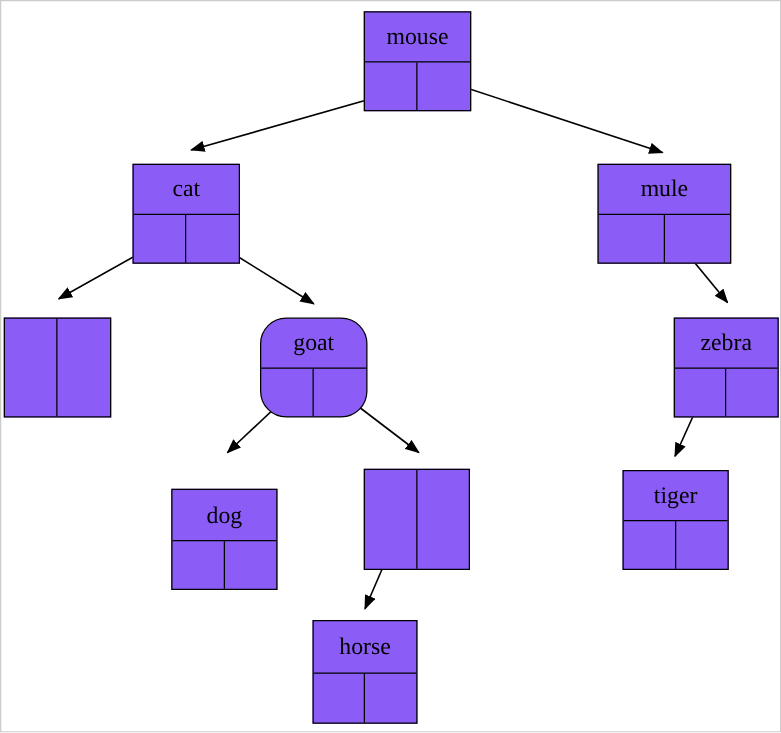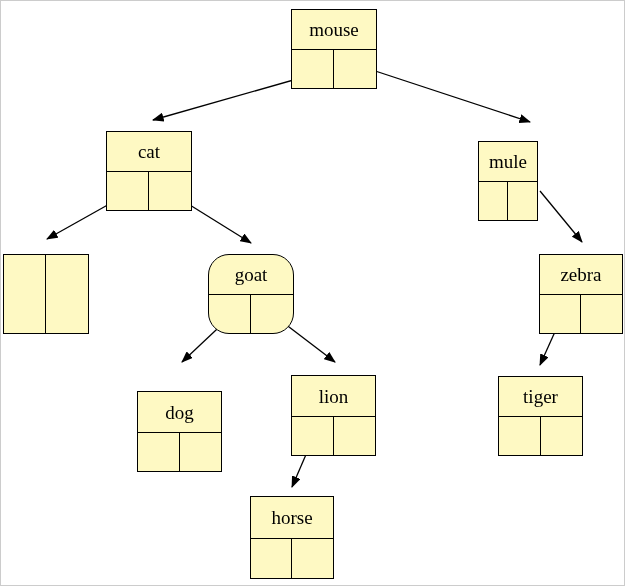--- a/index.html
+++ b/index.html
@@ -24,21 +24,21 @@
     left: 0;
     top: 0;
     width: 625px;
     height: 586px;
     pointer-events: none;
   }
   .node {
     position: absolute;
     box-sizing: border-box;
     border: 1.4px solid #000000;
-    background: #fef9c3;
+    background: #8b5cf6;
     display: flex;
     flex-direction: column;
   }
   .node-label {
     flex: 0 0 auto;
     display: flex;
     align-items: center;
     justify-content: center;
     font-size: 19px;
     line-height: 1;
@@ -91,21 +91,21 @@
           <div class="ptr-cell right"></div>
         </div>
       </div>
       <div class="node" style="left: 105px; top: 130px; width: 86px; height: 80px; border-color: rgb(0, 0, 0);">
         <div class="node-label" style="height: 40px; border-bottom-color: rgb(0, 0, 0); color: rgb(0, 0, 0);">cat</div>
         <div class="node-pointers">
           <div class="ptr-cell left" style="border-right-color: rgb(0, 0, 0);"></div>
           <div class="ptr-cell right"></div>
         </div>
       </div>
-      <div class="node" style="left: 477px; top: 140px; width: 60px; height: 80px; border-color: rgb(0, 0, 0);">
+      <div class="node" style="left: 477px; top: 130px; width: 107px; height: 80px; border-color: rgb(0, 0, 0);">
         <div class="node-label" style="height: 40px; border-bottom-color: rgb(0, 0, 0); color: rgb(0, 0, 0);">mule</div>
         <div class="node-pointers">
           <div class="ptr-cell left" style="border-right-color: rgb(0, 0, 0);"></div>
           <div class="ptr-cell right"></div>
         </div>
       </div>
       <div class="node" style="left: 2px; top: 253px; width: 86px; height: 80px; border-color: rgb(0, 0, 0);">
         <div class="node-pointers">
           <div class="ptr-cell left" style="border-right-color: rgb(0, 0, 0);"></div>
           <div class="ptr-cell right"></div>
@@ -126,21 +126,20 @@
         </div>
       </div>
       <div class="node" style="left: 136px; top: 374px; width: 85px; height: 81px; border-color: rgb(0, 0, 0); margin-top: 16px;">
         <div class="node-label" style="height: 41px; border-bottom-color: rgb(0, 0, 0); color: rgb(0, 0, 0);">dog</div>
         <div class="node-pointers">
           <div class="ptr-cell left" style="border-right-color: rgb(0, 0, 0);"></div>
           <div class="ptr-cell right"></div>
         </div>
       </div>
       <div class="node" style="left: 290px; top: 374px; width: 85px; height: 81px; border-color: rgb(0, 0, 0);">
-        <div class="node-label" style="height: 41px; border-bottom-color: rgb(0, 0, 0); color: rgb(0, 0, 0);">lion</div>
         <div class="node-pointers">
           <div class="ptr-cell left" style="border-right-color: rgb(0, 0, 0);"></div>
           <div class="ptr-cell right"></div>
         </div>
       </div>
       <div class="node" style="left: 497px; top: 375px; width: 85px; height: 80px; border-color: rgb(0, 0, 0);">
         <div class="node-label" style="height: 40px; border-bottom-color: rgb(0, 0, 0); color: rgb(0, 0, 0);">tiger</div>
         <div class="node-pointers">
           <div class="ptr-cell left" style="border-right-color: rgb(0, 0, 0);"></div>
           <div class="ptr-cell right"></div>

